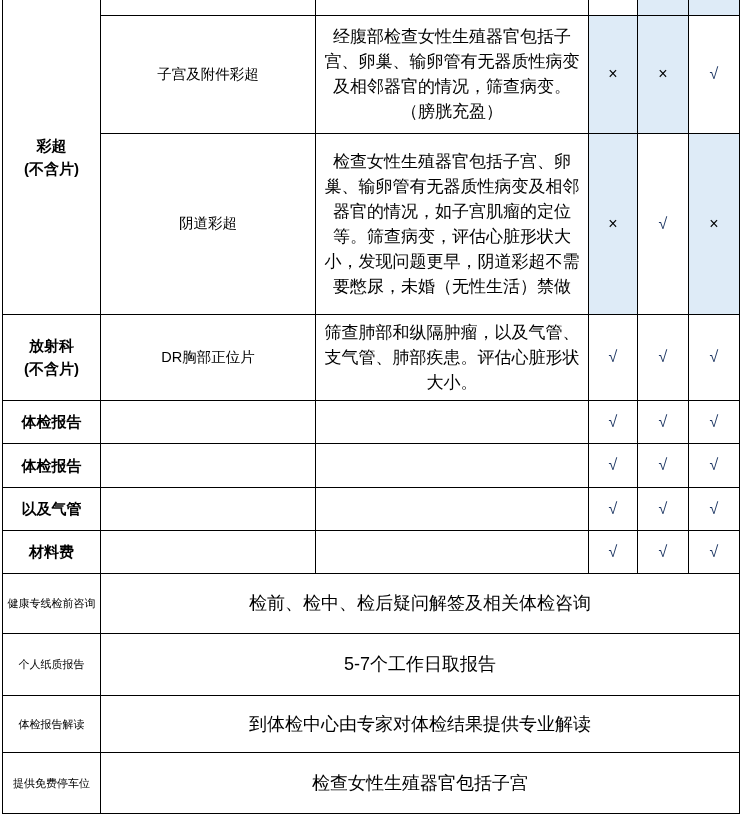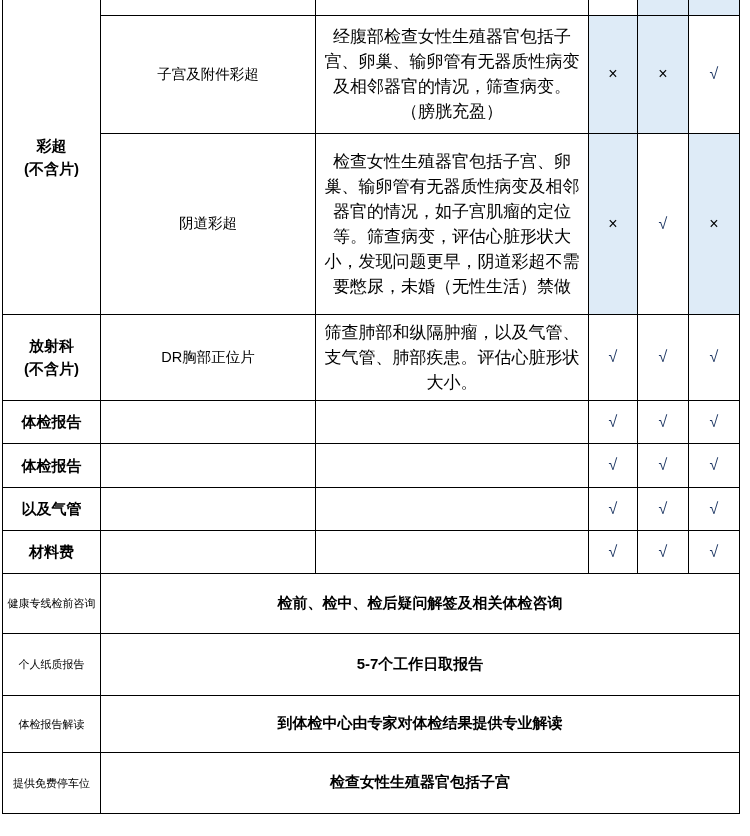--- a/index.html
+++ b/index.html
@@ -65,23 +65,22 @@
   
   td.mark {
     text-align: center;
     font-size: 16px;
   }
   td.hl { background: #DEEBF7; }
   .check { color: #1F3864; }
   .cross { color: #000000; }
   
   td.note {
-    font-size: 15px;
+    font-size: 18px;
     text-align: center;
-    font-weight: bold;
   }
 </style>
 </head>
 <body>
 
 <div id="stage">
   <table class="pkg">
     <colgroup>
       <col style="width:98px">
       <col style="width:215px">

